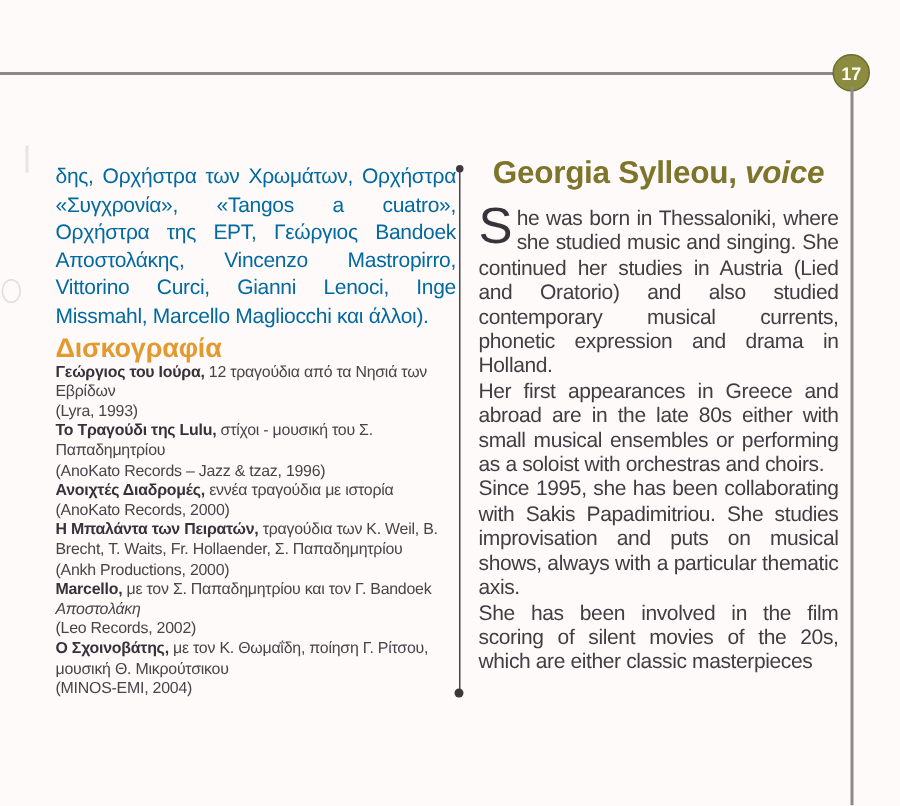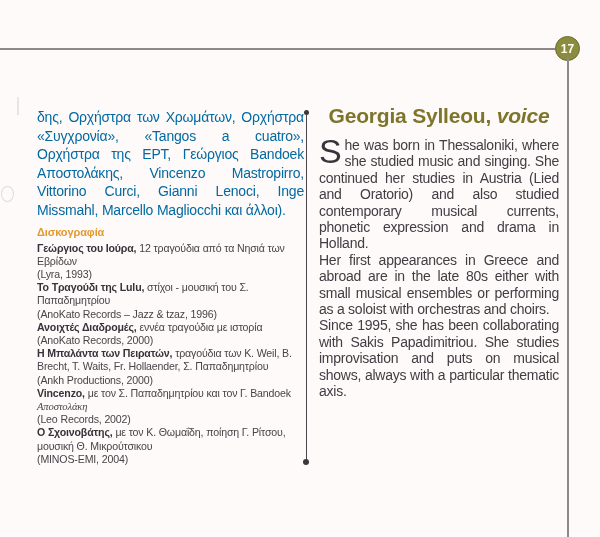--- a/index.html
+++ b/index.html
@@ -39,27 +39,27 @@
   .artifact-circle{position:absolute;left:1px;top:186px;width:13px;height:16px;border-radius:50%;border:1px solid #e0d6d7;opacity:.9;}
   .artifact-scratch{position:absolute;left:17px;top:97px;width:2px;height:18px;background:#ece2e2;}
 
   
   .left-col{position:absolute;left:37px;top:108px;width:267px;}
   .intro{
     font-size:14px;line-height:18.6px;letter-spacing:-0.2px;
     text-align:justify;color:#0369a1;font-weight:500;
   }
   .disco-heading{
-    margin-top:4px;font-size:11px;font-weight:700;color:var(--accent-orange);
+    margin-top:4px;font-size:18px;font-weight:700;color:var(--accent-orange);
     letter-spacing:-0.1px;line-height:16px;
   }
   .disco-list{margin-top:2px;}
   .disco-entry{font-size:10.6px;line-height:13.2px;letter-spacing:-0.15px;color:#4a4349;}
   .disco-title{font-weight:700;color:#37323a;}
-  .disco-italic{font-style:italic;font-family:Liberation Serif, serif;}
+  .disco-italic{font-style:italic;}
   .disco-label{color:#4a4349;}
 
   
   .right-col{position:absolute;left:319px;top:106px;width:240px;}
   .rc-heading{
     text-align:center;color:var(--accent-olive);font-weight:700;font-size:21px;
     line-height:19px;margin-bottom:12px;letter-spacing:-0.2px;
   }
   .rc-heading .role{font-style:italic;}
   .rc-body p{
@@ -111,21 +111,21 @@
         <span class="disco-italic"></span>
         <div class="disco-label">(AnoKato Records, 2000)</div>
       </div>
       <div class="disco-entry">
         <span class="disco-title">Η Μπαλάντα των Πειρατών,</span>
         <span class="disco-text">τραγούδια των K. Weil, B. Brecht, T. Waits, Fr. Hollaender, Σ. Παπαδημητρίου</span>
         <span class="disco-italic"></span>
         <div class="disco-label">(Ankh Productions, 2000)</div>
       </div>
       <div class="disco-entry">
-        <span class="disco-title">Vincenzo,</span>
+        <span class="disco-title">Marcello,</span>
         <span class="disco-text">με τον Σ. Παπαδημητρίου και τον Γ. Bandoek</span>
         <span class="disco-italic">Αποστολάκη</span>
         <div class="disco-label">(Leo Records, 2002)</div>
       </div>
       <div class="disco-entry">
         <span class="disco-title">Ο Σχοινοβάτης,</span>
         <span class="disco-text">με τον Κ. Θωμαΐδη, ποίηση Γ. Ρίτσου, μουσική Θ. Μικρούτσικου</span>
         <span class="disco-italic"></span>
         <div class="disco-label">(MINOS-EMI, 2004)</div>
       </div>
@@ -134,16 +134,17 @@
 
   <div class="right-col">
     <div class="rc-heading">
       <span class="name">Georgia Sylleou,</span>
       <span class="role">voice</span>
     </div>
     <div class="rc-body">
       <p><span class="drop-cap">S</span><span>he was born in Thessaloniki, where she studied music and singing. She continued her studies in Austria (Lied and Oratorio) and also studied contemporary musical currents, phonetic expression and drama in Holland.</span></p>
       <p>Her first appearances in Greece and abroad are in the late 80s either with small musical ensembles or performing as a soloist with orchestras and choirs.</p>
       <p>Since 1995, she has been collaborating with Sakis Papadimitriou. She studies improvisation and puts on musical shows, always with a particular thematic axis.</p>
+      <p>She has been involved in the film scoring of silent movies of the 20s, which are either classic masterpieces</p>
     </div>
   </div>
 
 </div>
 
 </body></html>

